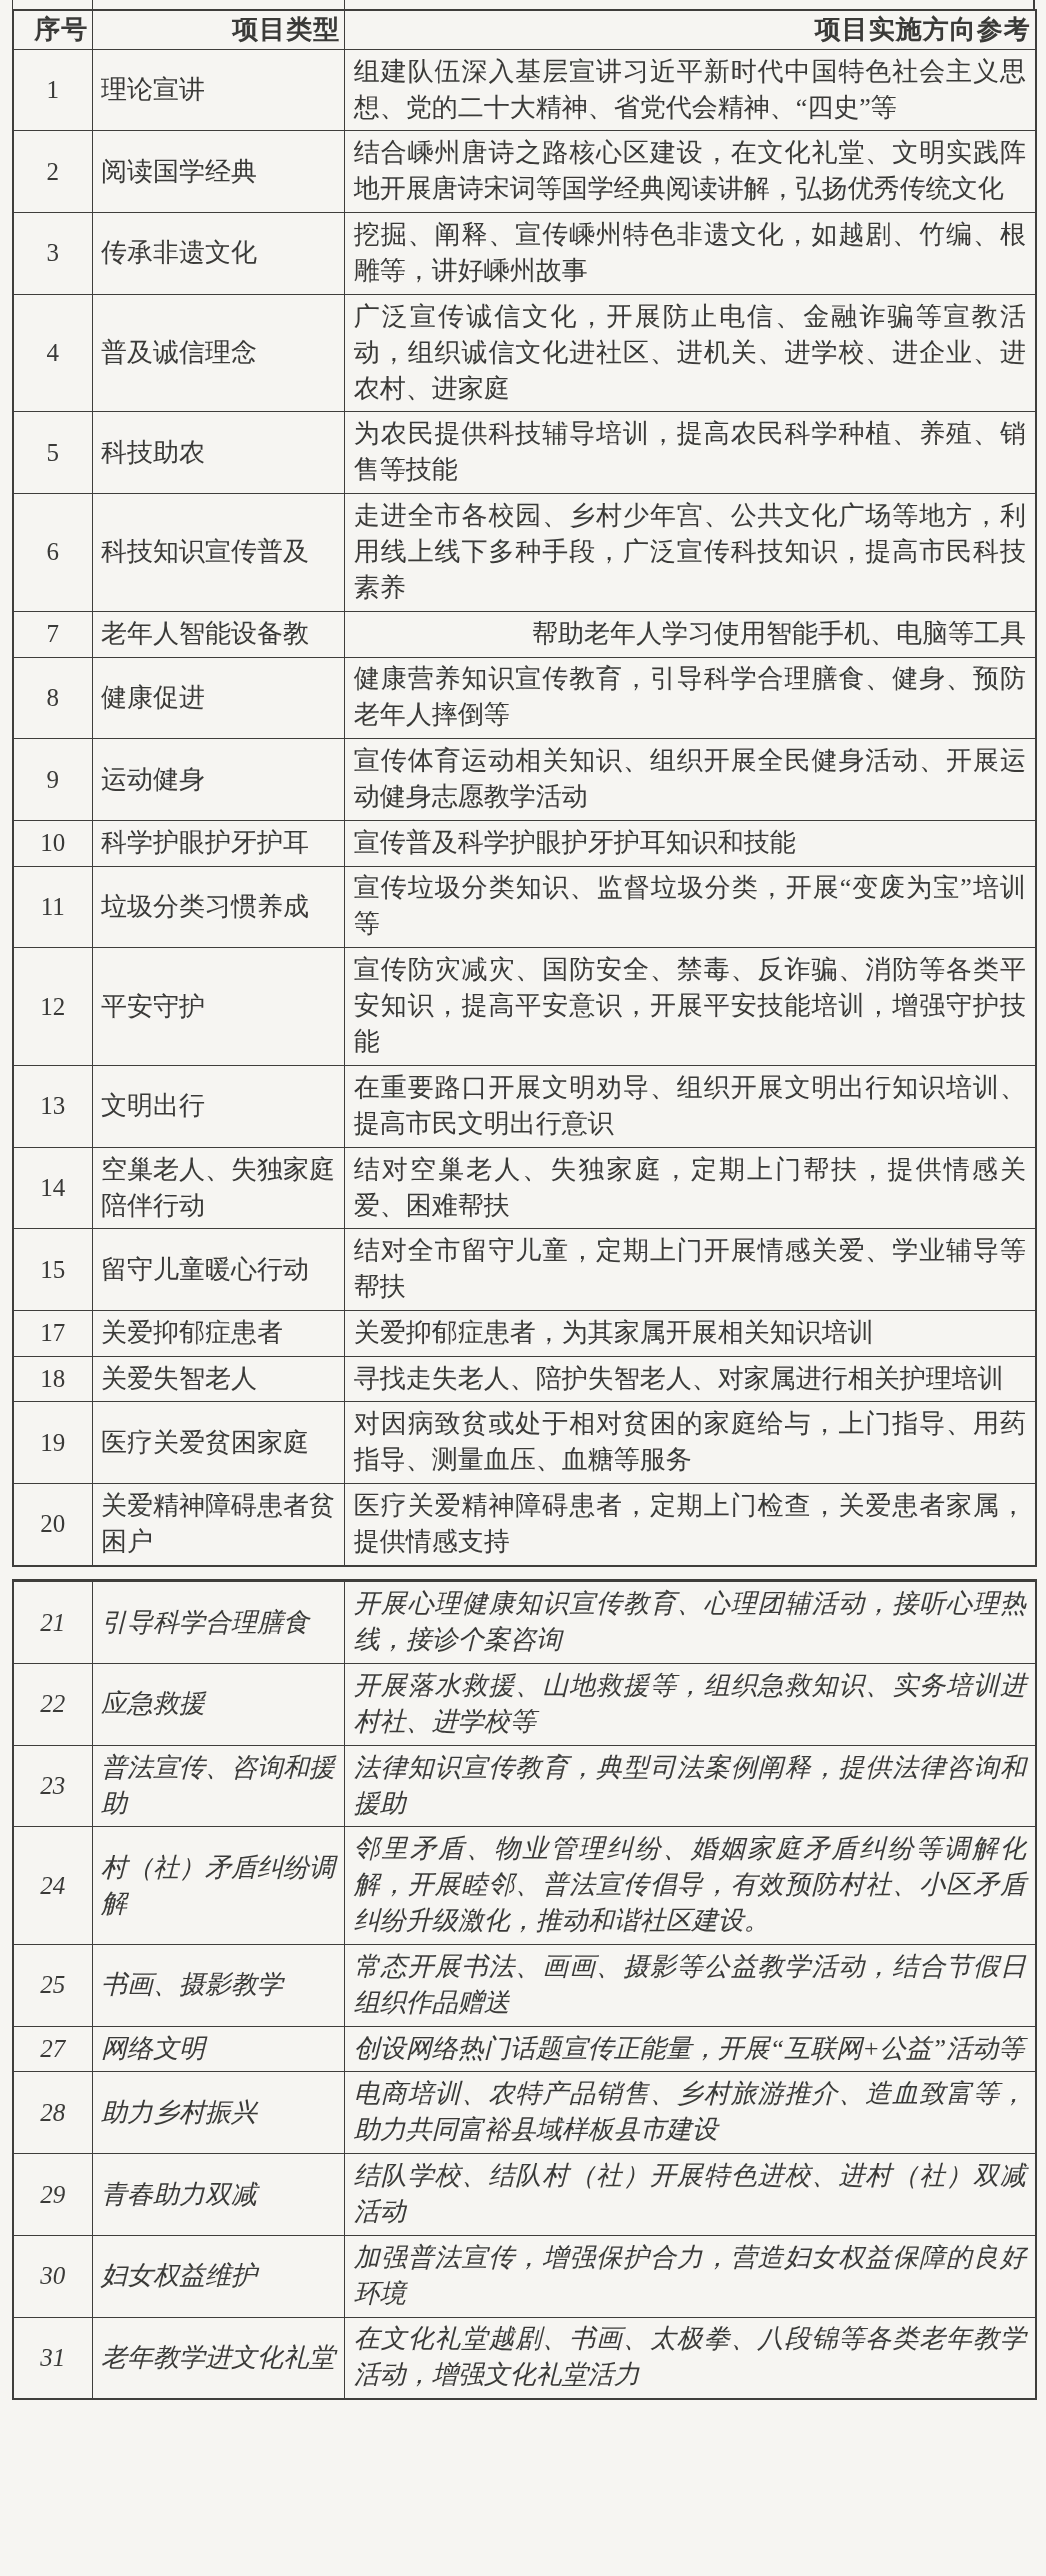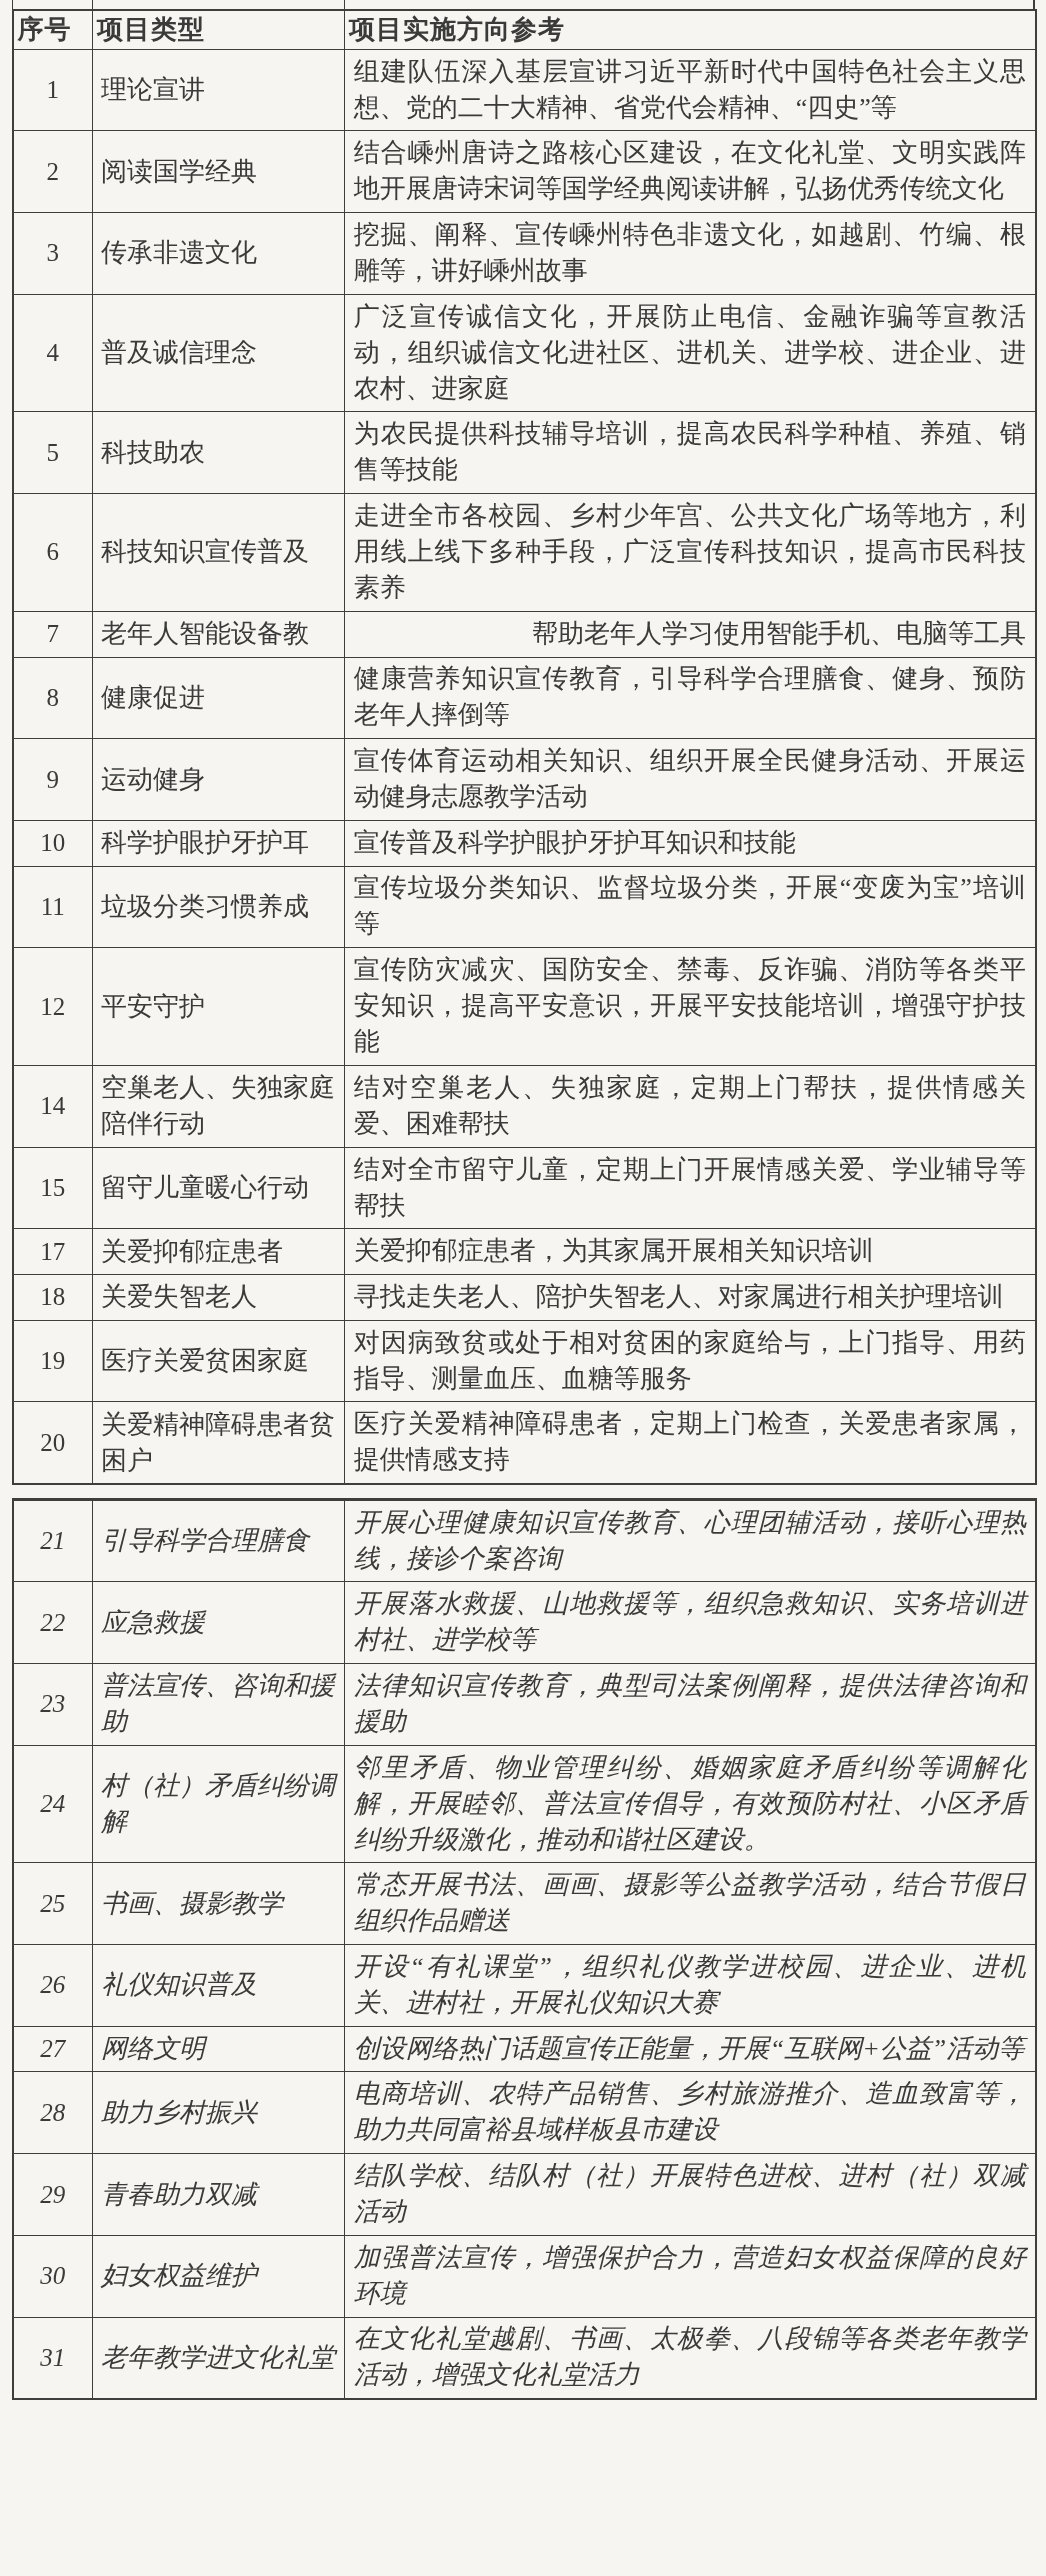--- a/index.html
+++ b/index.html
@@ -54,21 +54,21 @@
 
   th, td {
     border: 1.9px solid var(--border);
     vertical-align: middle;
     font-size: 26px;
     line-height: 36px;
     color: var(--text);
   }
   thead th {
     font-weight: 700;
-    text-align: left;
+    text-align: right;
     height: 33px;
     padding: 1px 3.9px;
     letter-spacing: 1px;
   }
   td.no {
     text-align: center;
     font-size: 25px;
     padding: 2.9px 1.9px;
     font-family: "Liberation Serif", "DejaVu Serif", serif;
   }
@@ -165,20 +165,25 @@
     <td class="no">11</td>
     <td class="type">垃圾分类习惯养成</td>
     <td class="desc">宣传垃圾分类知识、监督垃圾分类，开展“变废为宝”培训等</td>
   </tr>
         <tr>
     <td class="no">12</td>
     <td class="type">平安守护</td>
     <td class="desc">宣传防灾减灾、国防安全、禁毒、反诈骗、消防等各类平安知识，提高平安意识，开展平安技能培训，增强守护技能</td>
   </tr>
         <tr>
+    <td class="no">13</td>
+    <td class="type">文明出行</td>
+    <td class="desc">在重要路口开展文明劝导、组织开展文明出行知识培训、提高市民文明出行意识</td>
+  </tr>
+        <tr>
     <td class="no">14</td>
     <td class="type">空巢老人、失独家庭陪伴行动</td>
     <td class="desc">结对空巢老人、失独家庭，定期上门帮扶，提供情感关爱、困难帮扶</td>
   </tr>
         <tr>
     <td class="no">15</td>
     <td class="type">留守儿童暖心行动</td>
     <td class="desc">结对全市留守儿童，定期上门开展情感关爱、学业辅导等帮扶</td>
   </tr>
         <tr>
@@ -232,25 +237,20 @@
     <td class="no">24</td>
     <td class="type">村（社）矛盾纠纷调解</td>
     <td class="desc">邻里矛盾、物业管理纠纷、婚姻家庭矛盾纠纷等调解化解，开展睦邻、普法宣传倡导，有效预防村社、小区矛盾纠纷升级激化，推动和谐社区建设。</td>
   </tr>
         <tr>
     <td class="no">25</td>
     <td class="type">书画、摄影教学</td>
     <td class="desc">常态开展书法、画画、摄影等公益教学活动，结合节假日组织作品赠送</td>
   </tr>
         <tr>
-    <td class="no">26</td>
-    <td class="type">礼仪知识普及</td>
-    <td class="desc">开设“有礼课堂”，组织礼仪教学进校园、进企业、进机关、进村社，开展礼仪知识大赛</td>
-  </tr>
-        <tr>
     <td class="no">27</td>
     <td class="type">网络文明</td>
     <td class="desc">创设网络热门话题宣传正能量，开展“互联网+公益”活动等</td>
   </tr>
         <tr>
     <td class="no">28</td>
     <td class="type">助力乡村振兴</td>
     <td class="desc">电商培训、农特产品销售、乡村旅游推介、造血致富等，助力共同富裕县域样板县市建设</td>
   </tr>
         <tr>

